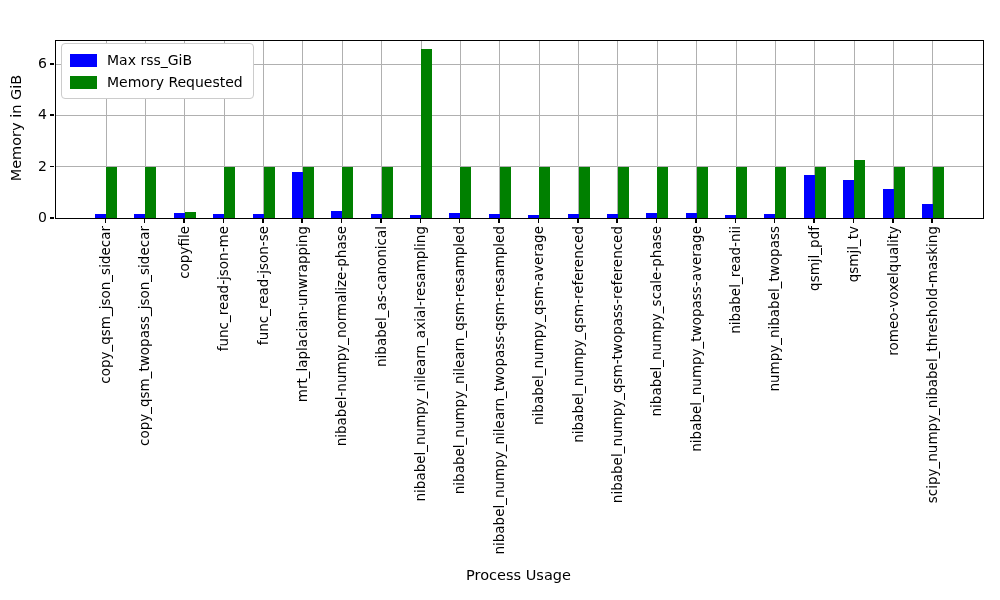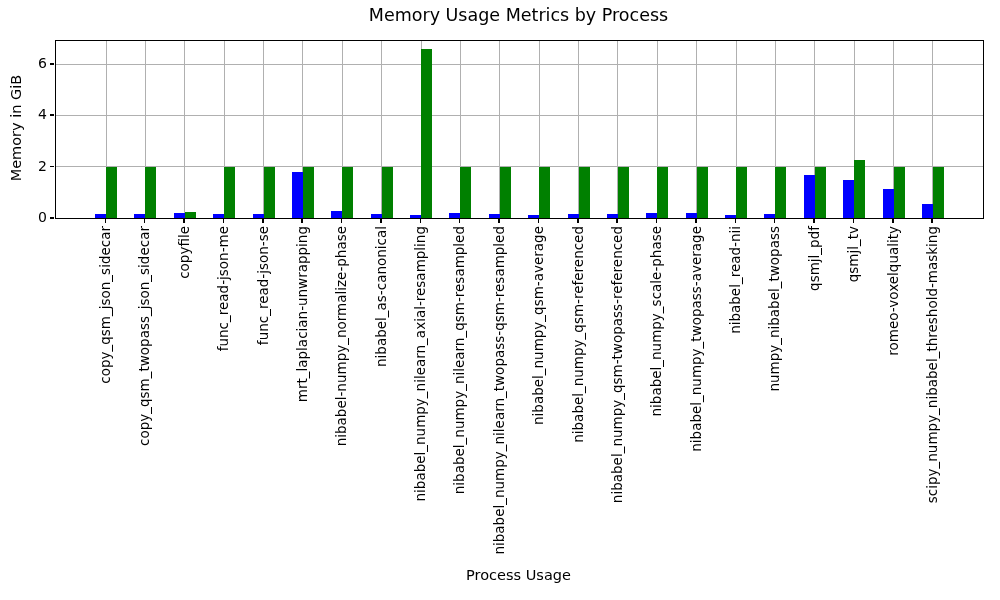--- a/index.html
+++ b/index.html
@@ -42,21 +42,20 @@
     border:1px solid #cccccc;border-radius:4px;padding:5px 10px 5px 8px;
   }
   .legend-item{display:flex;align-items:center;height:22px;}
   .legend-swatch{width:27px;height:13px;display:inline-block;margin-right:10px;}
   .legend-label{font-size:14px;white-space:nowrap;}
 </style>
 </head>
 <body>
 
 <div id="fig">
-  <div class="chart-title">Memory Usage Metrics by Process</div>
 
   <div class="ylabel">Memory in GiB</div>
 
   <div class="plot" id="plot">
       <div class="hgrid" style="top: 125.196px;"></div>
       <div class="hgrid" style="top: 73.8913px;"></div>
       <div class="hgrid" style="top: 22.587px;"></div>
       <div class="vgrid" style="left: 49.5123px;"></div>
       <div class="bar" style="left: 39.0123px; width: 11px; height: 3.84783px; background: rgb(0, 0, 255);"></div>
       <div class="bar" style="left: 50.0123px; width: 11px; height: 51.3043px; background: rgb(0, 128, 0);"></div>
@@ -118,20 +117,30 @@
       <div class="bar" style="left: 787.228px; width: 11px; height: 38.4783px; background: rgb(0, 0, 255);"></div>
       <div class="bar" style="left: 798.228px; width: 11px; height: 57.7174px; background: rgb(0, 128, 0);"></div>
       <div class="vgrid" style="left: 837.108px;"></div>
       <div class="bar" style="left: 826.608px; width: 11px; height: 28.7304px; background: rgb(0, 0, 255);"></div>
       <div class="bar" style="left: 837.608px; width: 11px; height: 51.3043px; background: rgb(0, 128, 0);"></div>
       <div class="vgrid" style="left: 876.488px;"></div>
       <div class="bar" style="left: 865.988px; width: 11px; height: 14.1087px; background: rgb(0, 0, 255);"></div>
       <div class="bar" style="left: 876.988px; width: 11px; height: 51.3043px; background: rgb(0, 128, 0);"></div>
     </div>
 
+  <div class="legend">
+    <div class="legend-item">
+      <span class="legend-swatch" id="sw0" style="background: rgb(0, 0, 255);"></span>
+      <span class="legend-label">Max rss_GiB</span>
+    </div>
+    <div class="legend-item">
+      <span class="legend-swatch" id="sw1" style="background: rgb(0, 128, 0);"></span>
+      <span class="legend-label">Memory Requested</span>
+    </div>
+  </div>
 
   <div class="xlabel">Process Usage</div>
 <div class="ytick" style="left: 50px; top: 217px;"></div>
     <div class="yticklab" style="left: 17px; top: 208px;">0</div>
     <div class="ytick" style="left: 50px; top: 165.696px;"></div>
     <div class="yticklab" style="left: 17px; top: 156.696px;">2</div>
     <div class="ytick" style="left: 50px; top: 114.391px;"></div>
     <div class="yticklab" style="left: 17px; top: 105.391px;">4</div>
     <div class="ytick" style="left: 50px; top: 63.087px;"></div>
     <div class="yticklab" style="left: 17px; top: 54.087px;">6</div>

